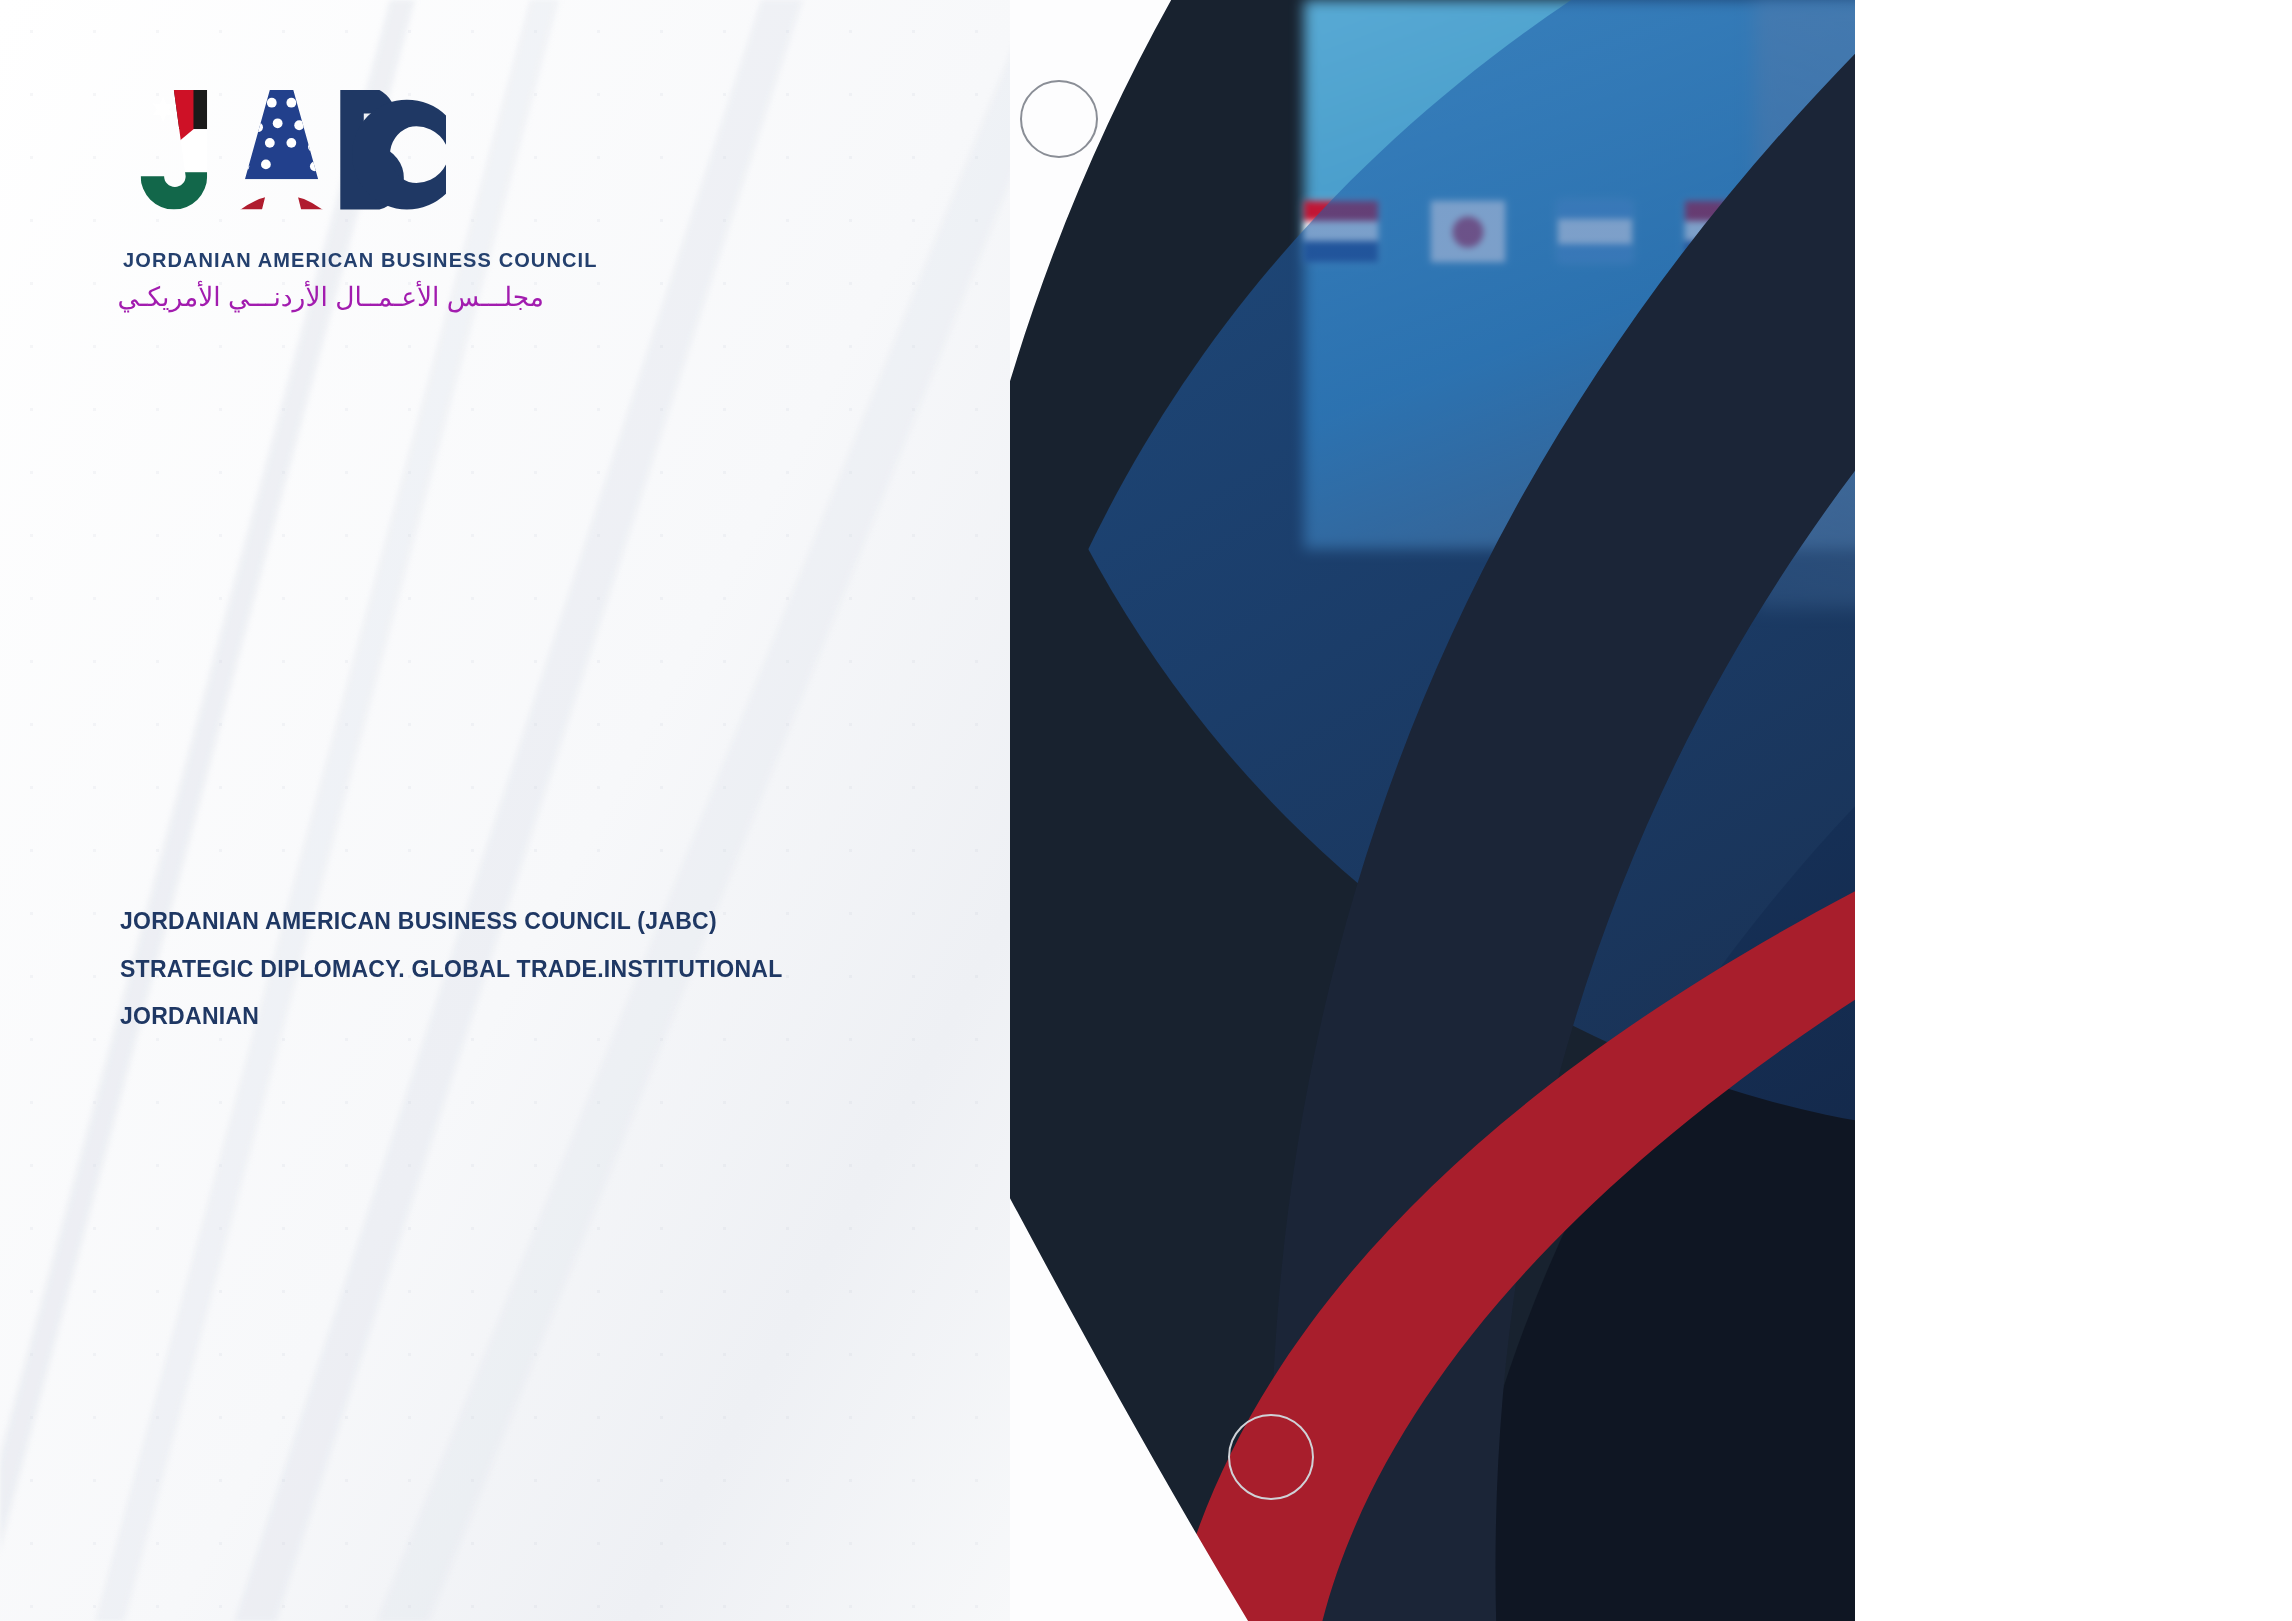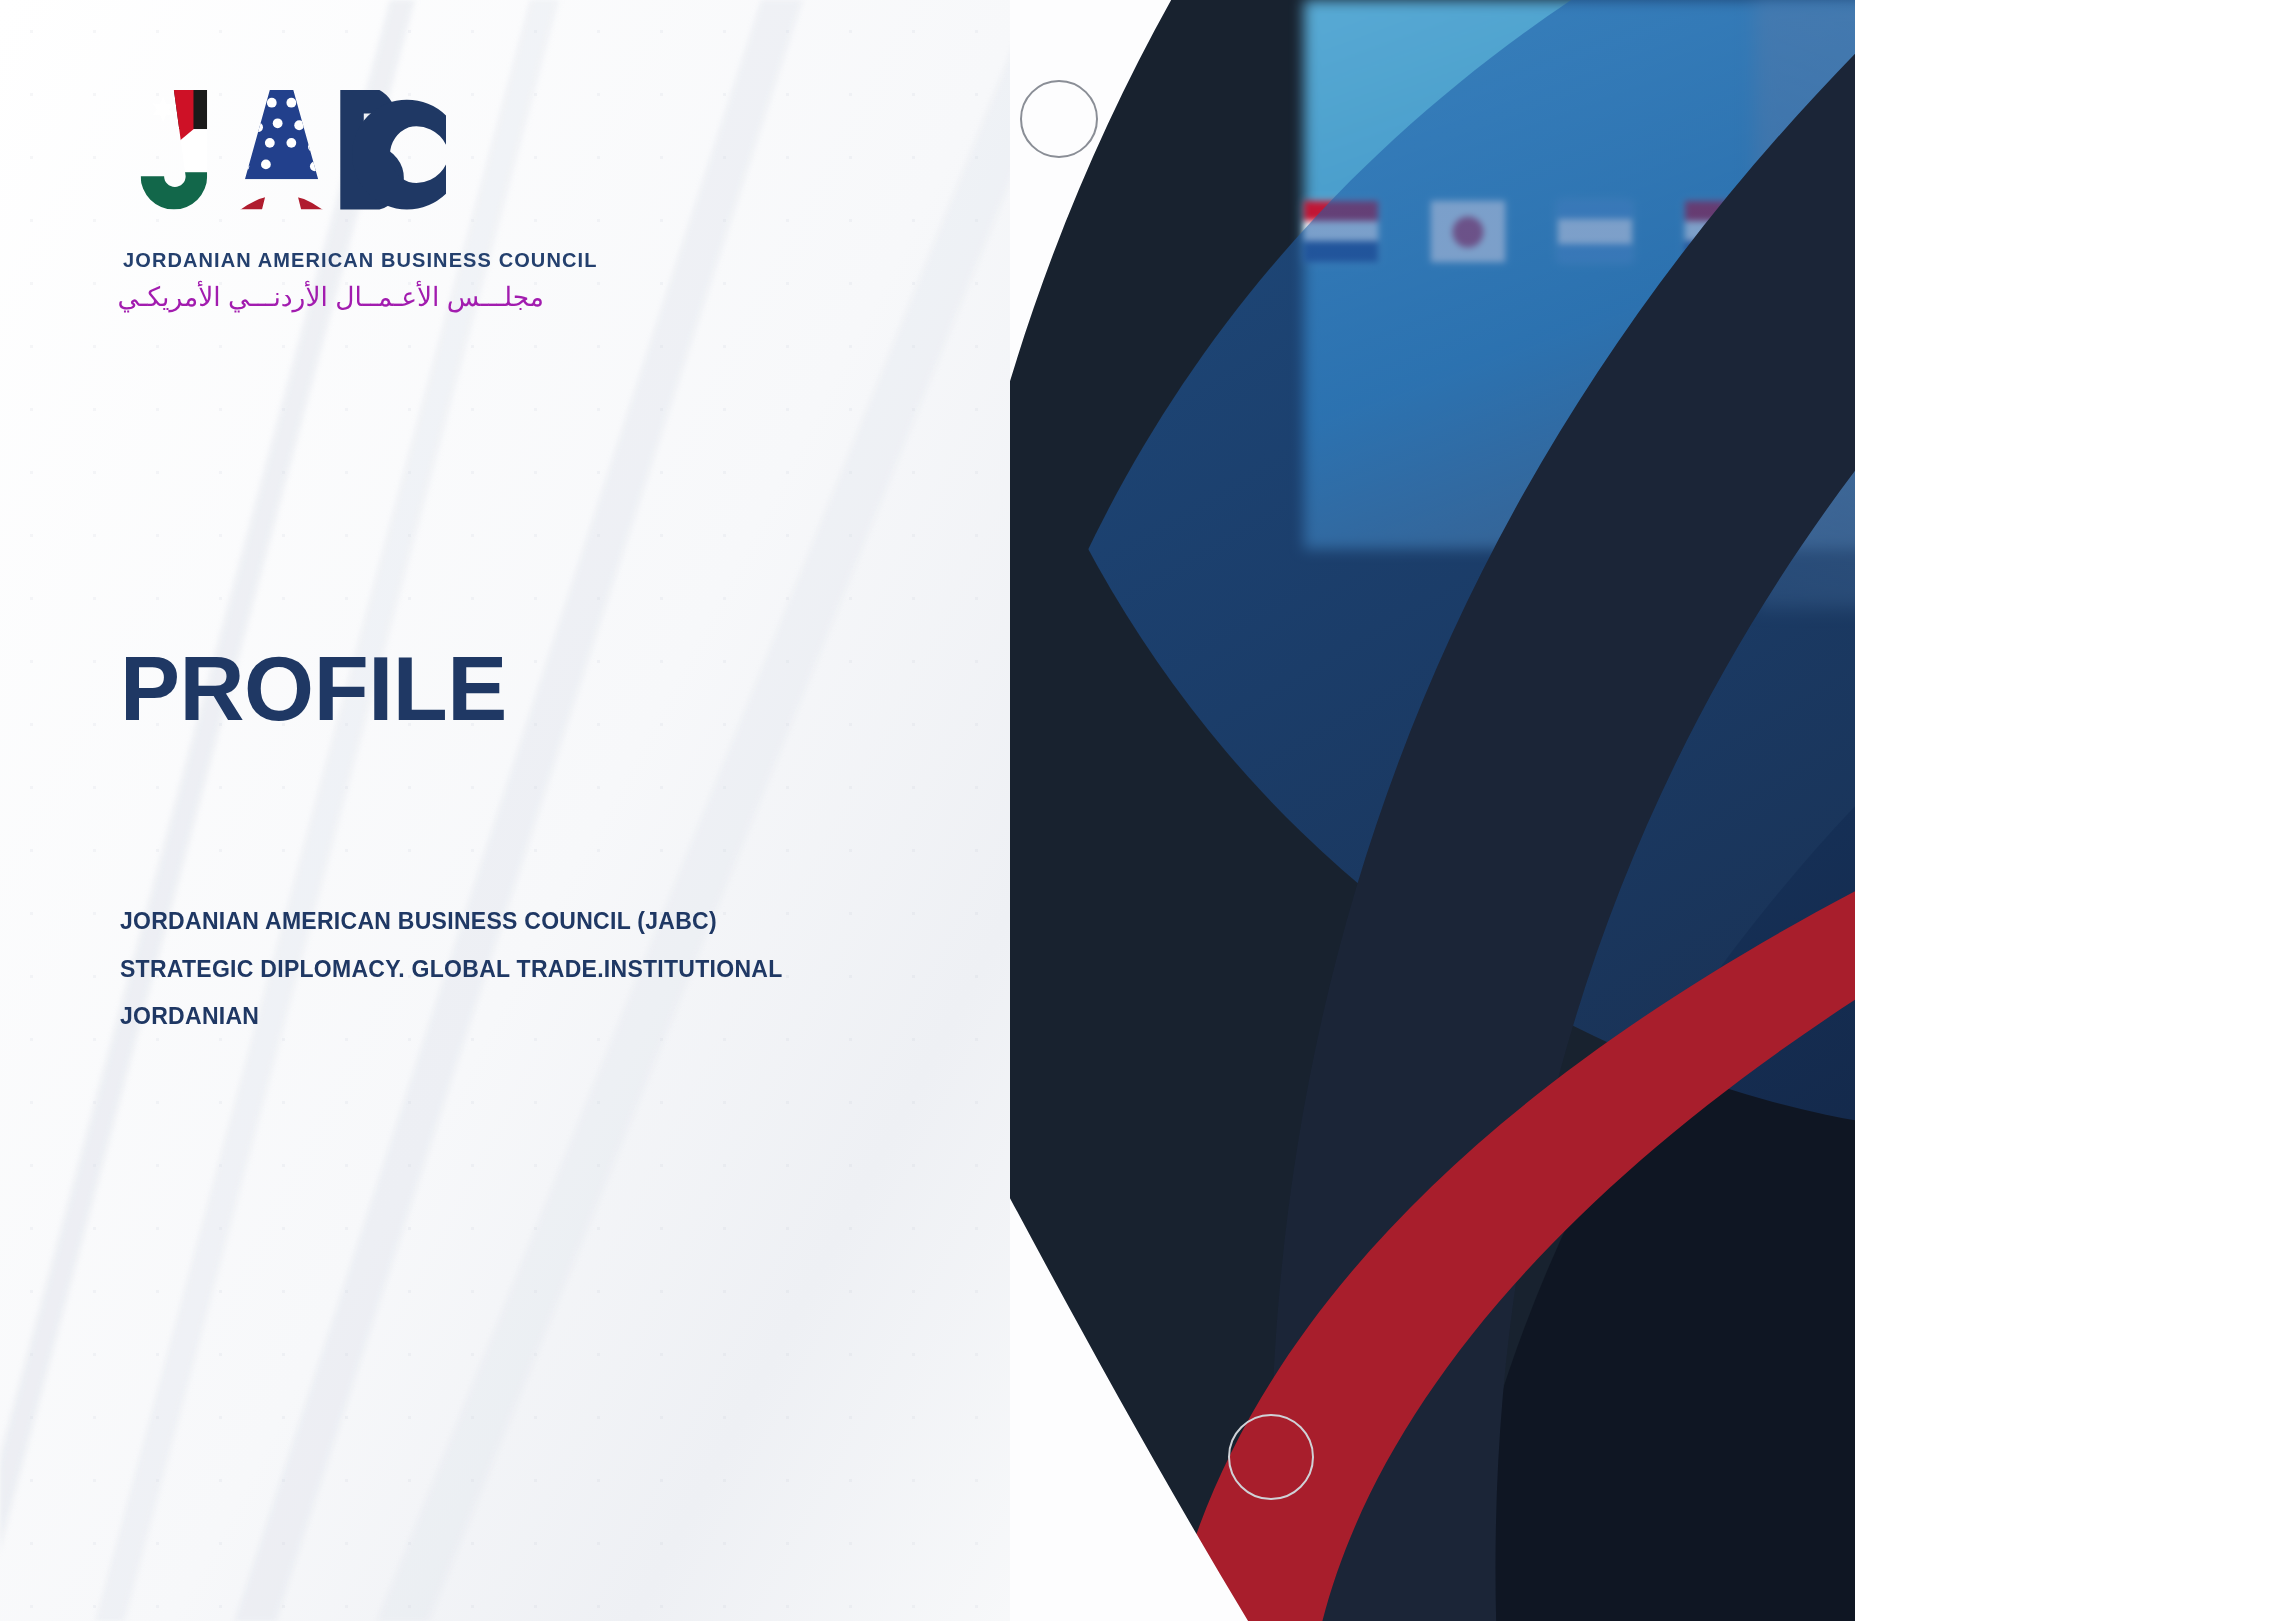--- a/index.html
+++ b/index.html
@@ -284,21 +284,20 @@
         <path d="M330 30 a58 58 0 0 0 -40 -16 a56 56 0 0 0 0 112 a58 58 0 0 0 40 -16 v-30
                  a34 34 0 0 1 -38 18 a30 30 0 0 1 0 -56 a34 34 0 0 1 38 18 Z" fill="#1f3864"></path>
       </svg>
     </div>
     <div class="logo-en">JORDANIAN AMERICAN BUSINESS COUNCIL</div>
     <div class="logo-ar">مجلـــس الأعـمــال الأردنـــي الأمريكـي</div>
   </div>
 
   <div class="headline">
     <h1>
-      <span class="word-profile">PROFILE</span>
     </h1>
   </div>
 
   <div class="subtitle">
     <div>JORDANIAN AMERICAN BUSINESS COUNCIL (JABC)</div>
     <div>STRATEGIC DIPLOMACY. GLOBAL TRADE.INSTITUTIONAL</div>
     <div>JORDANIAN</div>
   </div>
 
 </div>

